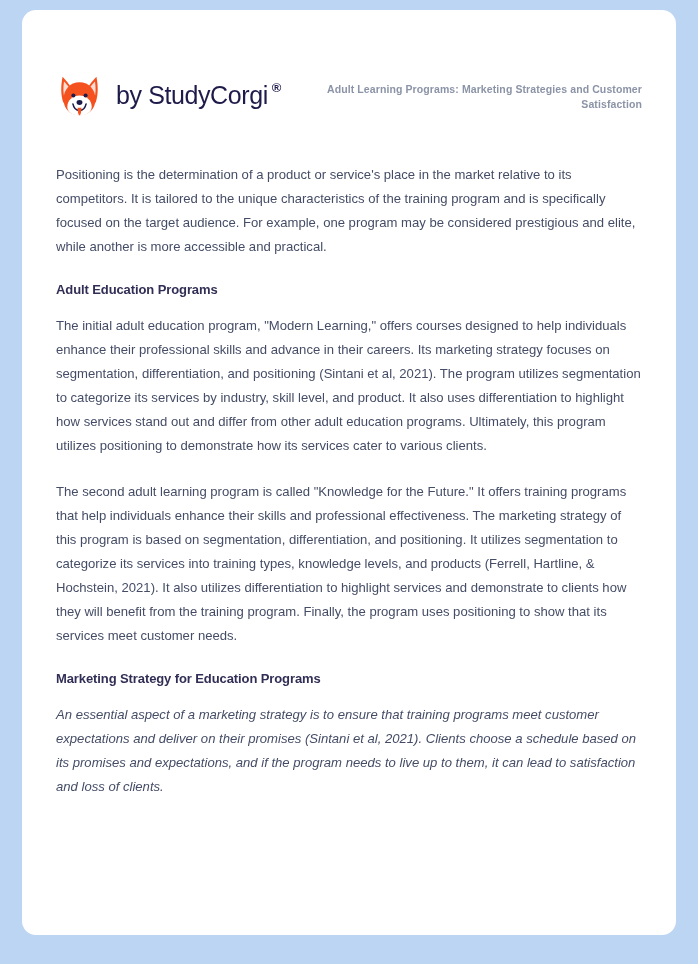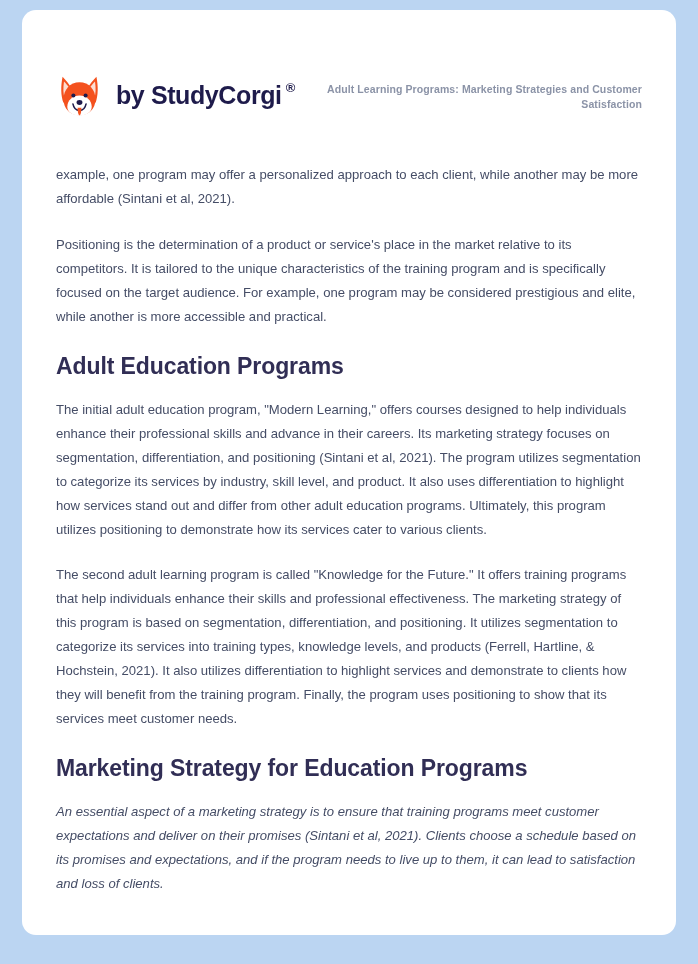--- a/index.html
+++ b/index.html
@@ -48,21 +48,21 @@
   }
 
   .brand-text {
     display: flex;
     align-items: flex-start;
     margin-left: 13px;
   }
 
   .brand-name {
     font-size: 25px;
-    font-weight: bold;
+    font-weight: normal;
     color: #1e1b4b;
     letter-spacing: -0.4px;
     line-height: 1;
   }
 
   .brand-reg {
     font-size: 13px;
     font-weight: bold;
     color: #1e1b4b;
     margin-left: 4px;
@@ -105,21 +105,21 @@
     font-size: 13.1px;
     line-height: 1.83;
     color: #454d66;
     margin-bottom: 22px;
     text-align: left;
   }
 
   .para:last-child { margin-bottom: 13px; font-style: italic; }
 
   .sec-heading {
-    font-size: 23px;
+    font-size: 13px;
     font-weight: bold;
     color: #312e55;
     line-height: 1.35;
     margin-top: 0;
     margin-bottom: 16px;
     letter-spacing: -0.1px;
   }
 </style>
 </head>
 <body>
@@ -158,21 +158,20 @@
       </span>
     </div>
 
     <div class="doc-meta">
       <div class="doc-title">Adult Learning Programs: Marketing Strategies and Customer Satisfaction</div>
     </div>
 
   </div>
 
   <div class="doc-body">
-      <p class="para">example, one program may offer a personalized approach to each client, while another may be more affordable (Sintani et al, 2021).</p>
       <p class="para">Positioning is the determination of a product or service's place in the market relative to its competitors. It is tailored to the unique characteristics of the training program and is specifically focused on the target audience. For example, one program may be considered prestigious and elite, while another is more accessible and practical.</p>
       <h2 class="sec-heading">Adult Education Programs</h2>
       <p class="para">The initial adult education program, "Modern Learning," offers courses designed to help individuals enhance their professional skills and advance in their careers. Its marketing strategy focuses on segmentation, differentiation, and positioning (Sintani et al, 2021). The program utilizes segmentation to categorize its services by industry, skill level, and product. It also uses differentiation to highlight how services stand out and differ from other adult education programs. Ultimately, this program utilizes positioning to demonstrate how its services cater to various clients.</p>
       <p class="para">The second adult learning program is called "Knowledge for the Future." It offers training programs that help individuals enhance their skills and professional effectiveness. The marketing strategy of this program is based on segmentation, differentiation, and positioning. It utilizes segmentation to categorize its services into training types, knowledge levels, and products (Ferrell, Hartline, &amp; Hochstein, 2021). It also utilizes differentiation to highlight services and demonstrate to clients how they will benefit from the training program. Finally, the program uses positioning to show that its services meet customer needs.</p>
       <h2 class="sec-heading">Marketing Strategy for Education Programs</h2>
       <p class="para">An essential aspect of a marketing strategy is to ensure that training programs meet customer expectations and deliver on their promises (Sintani et al, 2021). Clients choose a schedule based on its promises and expectations, and if the program needs to live up to them, it can lead to satisfaction and loss of clients.</p>
     </div>
 
 </div>
 

